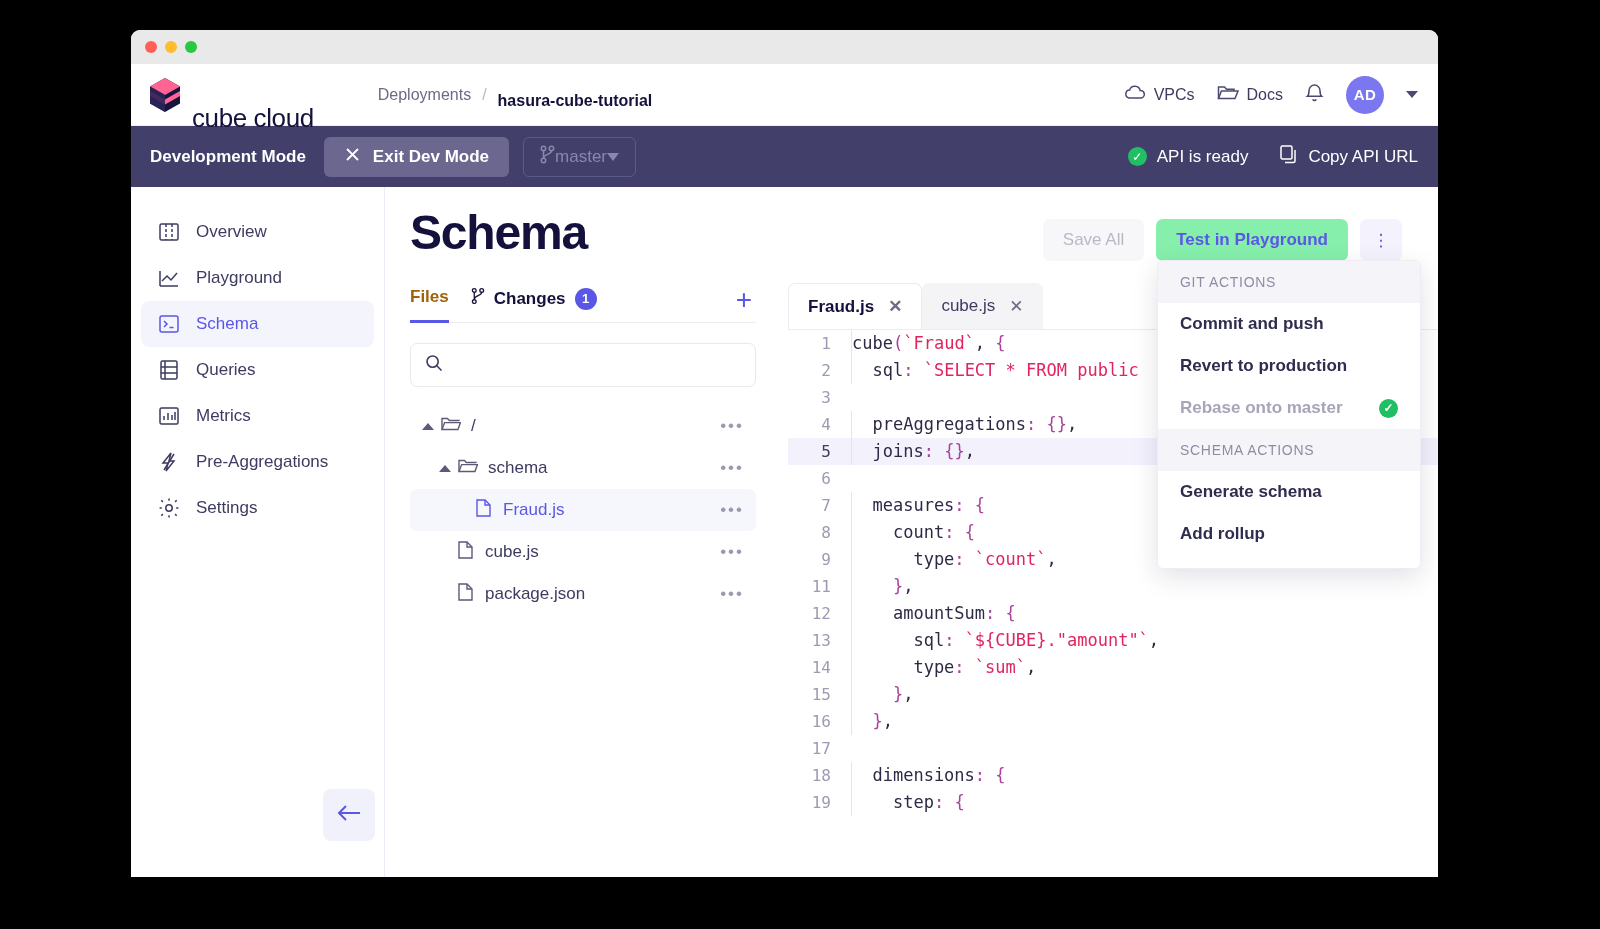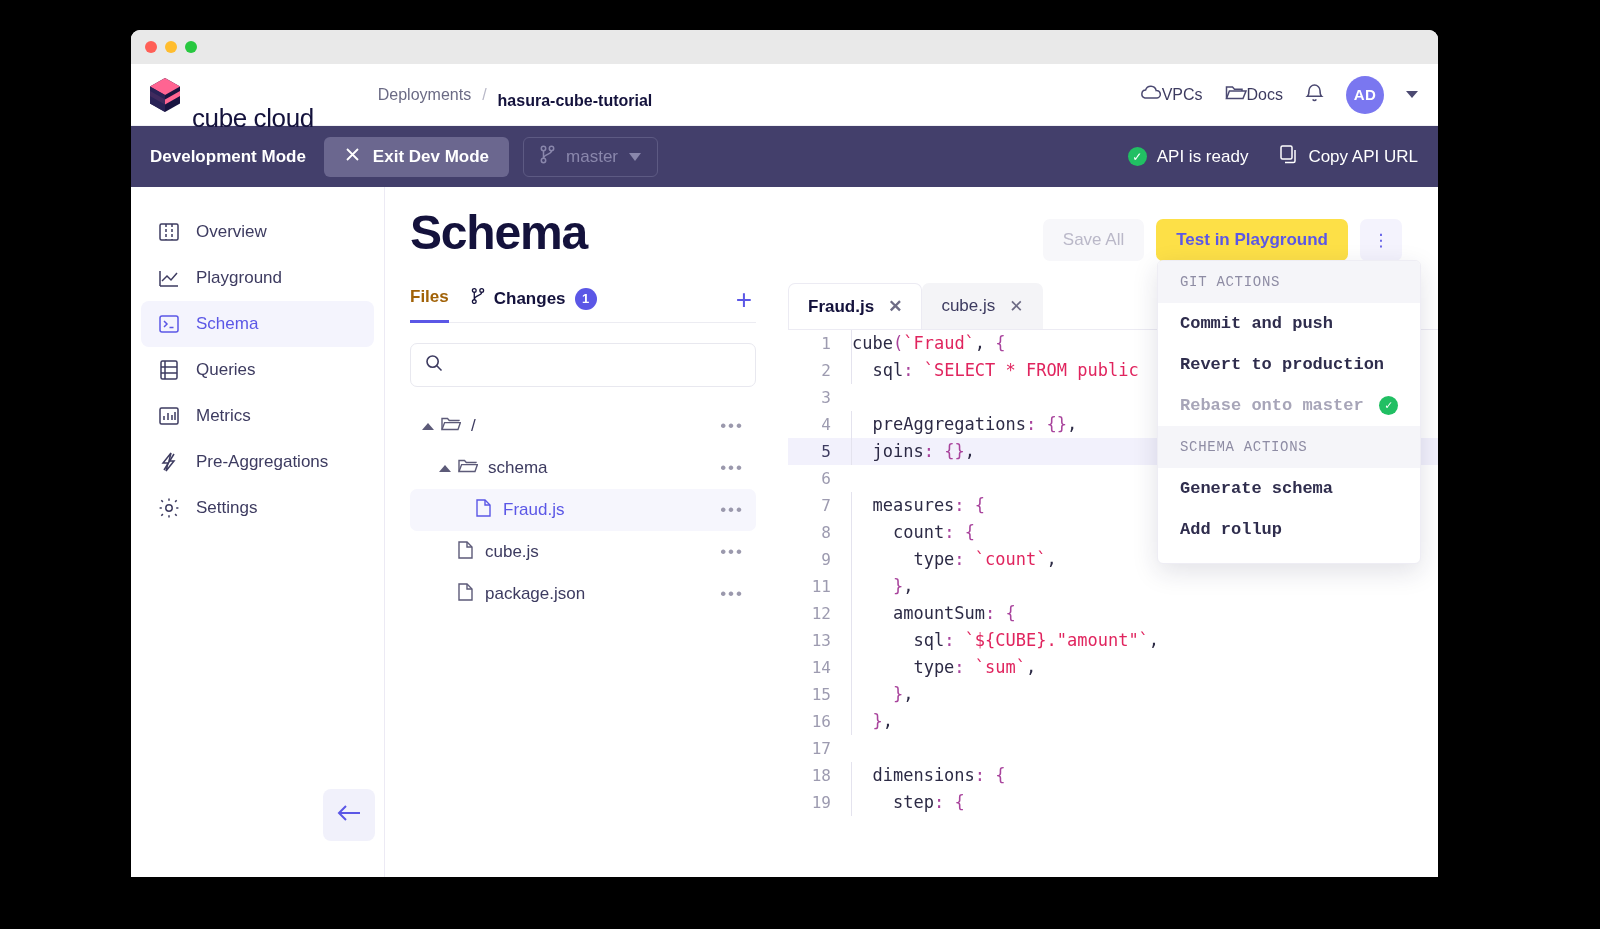--- a/index.html
+++ b/index.html
@@ -45,21 +45,21 @@
     font-size: 16px;
   }
   #breadcrumb .crumb-link { color: #6b6b85; }
   #breadcrumb .crumb-sep { color: #b9b9c8; }
   #breadcrumb .crumb-current { color: #14123c; font-weight: 700; margin-top: 12px; }
   #headerright {
     margin-left: auto; display: flex; align-items: center; gap: 22px;
     padding-right: 20px;
   }
   .hr-item {
-    display: flex; align-items: center; gap: 0;
+    display: flex; align-items: center; gap: 8px;
     font-size: 16px; color: #3d3b60;
   }
   #avatar {
     width: 38px; height: 38px; border-radius: 50%;
     background: #7a77f0; color: #fff; font-size: 15px; font-weight: 700;
     display: flex; align-items: center; justify-content: center;
     letter-spacing: .3px;
   }
   #avatar-caret {
     width: 0; height: 0; border-left: 6px solid transparent;
@@ -73,21 +73,21 @@
     color: #fff;
   }
   #devbar .title { font-size: 17px; font-weight: 700; margin-right: 18px; }
   #exitdev {
     background: #6b678f; border-radius: 6px; height: 40px;
     display: flex; align-items: center; gap: 12px; padding: 0 20px;
     font-size: 17px; font-weight: 700; color: #fff;
   }
   #branchsel {
     margin-left: 14px; border: 1px solid #5d5a83; border-radius: 6px;
-    height: 40px; display: flex; align-items: center; gap: 11px;
+    height: 40px; display: flex; align-items: center; 
     padding: 0 16px; font-size: 17px; color: #8a87ac;
   }
   #branchsel .caret {
     width: 0; height: 0; border-left: 6px solid transparent;
     border-right: 6px solid transparent; border-top: 8px solid #8a87ac;
   }
   #devright {
     margin-left: auto; display: flex; align-items: center; gap: 32px;
     font-size: 17px;
   }
@@ -127,21 +127,21 @@
   #pagetitle {
     font-size: 48px; font-weight: 700; color: #14123c;
     letter-spacing: -1.2px; line-height: 1.1;
   }
   #headbtns { margin-left: auto; display: flex; gap: 12px; padding-top: 12px; }
   .btn {
     height: 42px; border-radius: 7px; display: flex; align-items: center;
     justify-content: center; font-size: 17px; padding: 0 20px;
   }
   .btn.ghost { background: #f7f7fa; color: #bab8c8; }
-  .btn.primary { background: #fde047; color: #5b57e6; font-weight: 700; }
+  .btn.primary { background: #86efac; color: #5b57e6; font-weight: 700; }
   .btn.icon { background: #f4f3fd; width: 42px; padding: 0; color: #5b57e6; }
 
   
   #content { display: flex; padding-left: 25px; }
   #filepanel { width: 346px; flex: none; }
   #tabsrow {
     display: flex; align-items: center; height: 40px;
     border-bottom: 1px solid #ececf2;
   }
   .ftab {
@@ -205,21 +205,21 @@
   .ctext { white-space: pre; color: #2c2a45; 
            border-left: 1px solid #e4e3ee; }
   .str { color: #e0245e; }
   .pun { color: #a8439c; }
 
   
   #menu {
     position: absolute; right: 17px; top: 73px; width: 264px;
     background: #fff; border: 1px solid #eeedf4; border-radius: 6px;
     box-shadow: 0 8px 26px rgba(30,28,70,.13);
-    overflow: hidden; z-index: 40; font-family: Liberation Mono, monospace;
+    overflow: hidden; z-index: 40;
   }
   .mhead {
     background: #f5f5f9; font-size: 14px; letter-spacing: .7px;
     color: #8e8ca4; padding: 13px 22px;
   }
   .mitem {
     font-size: 17px; color: #2f2d4d; font-weight: 700;
     padding: 11px 22px; display: flex; align-items: center;
   }
   .mitem.disabled { color: #a7a5b8; }

